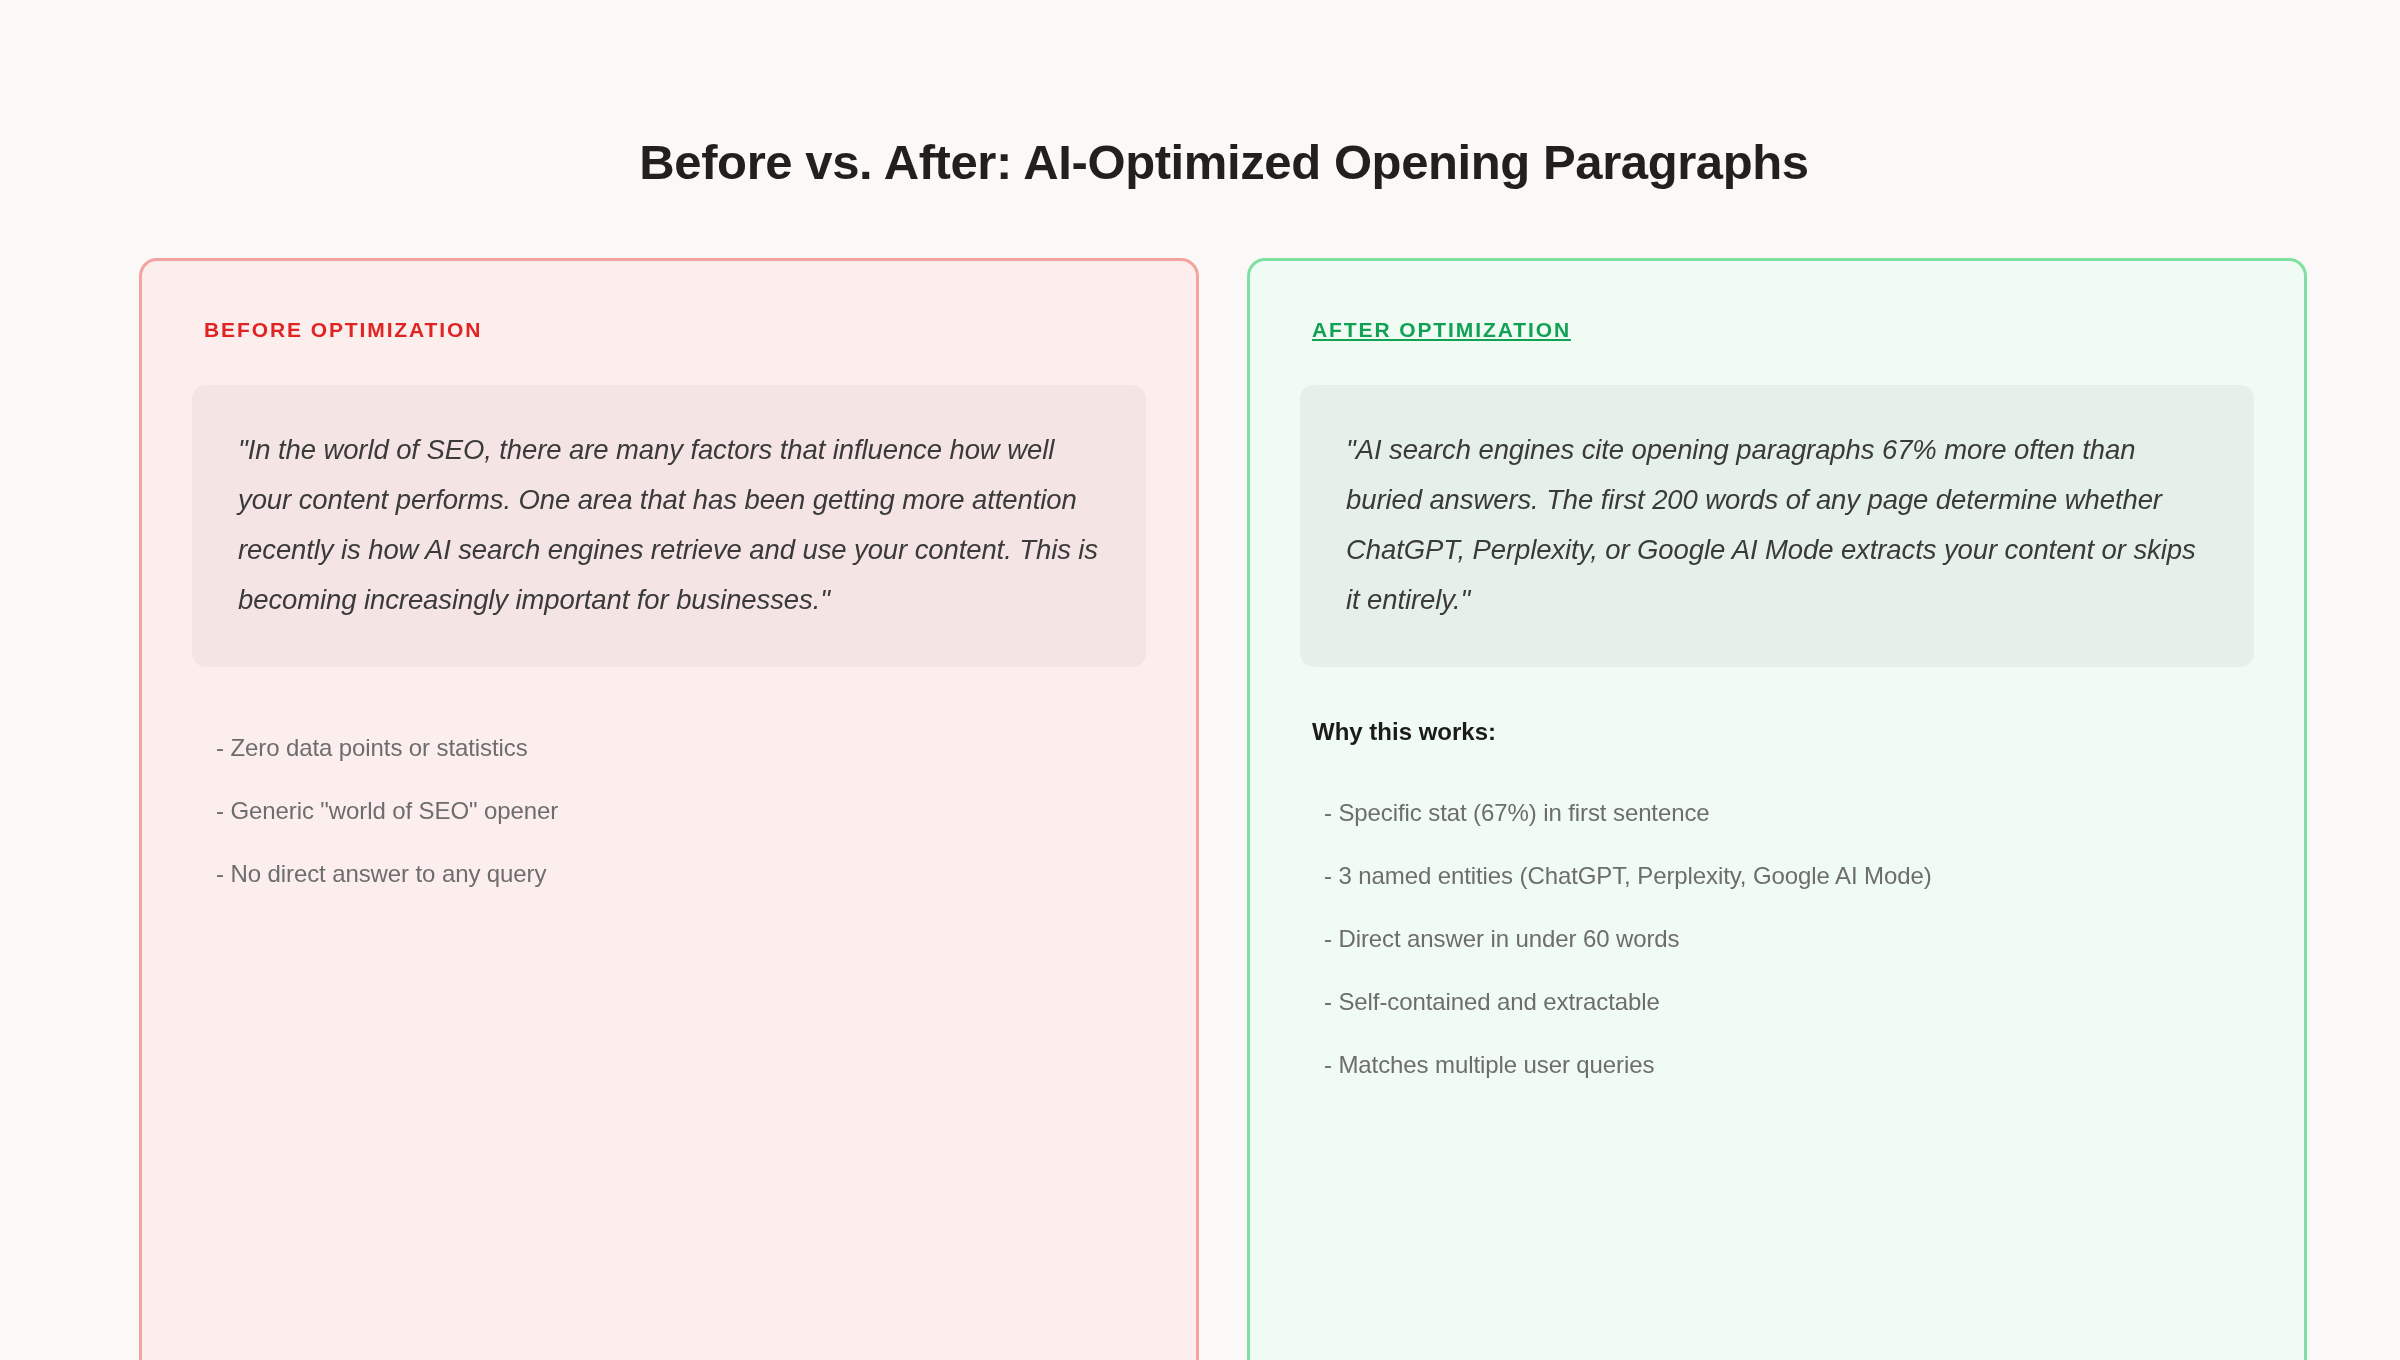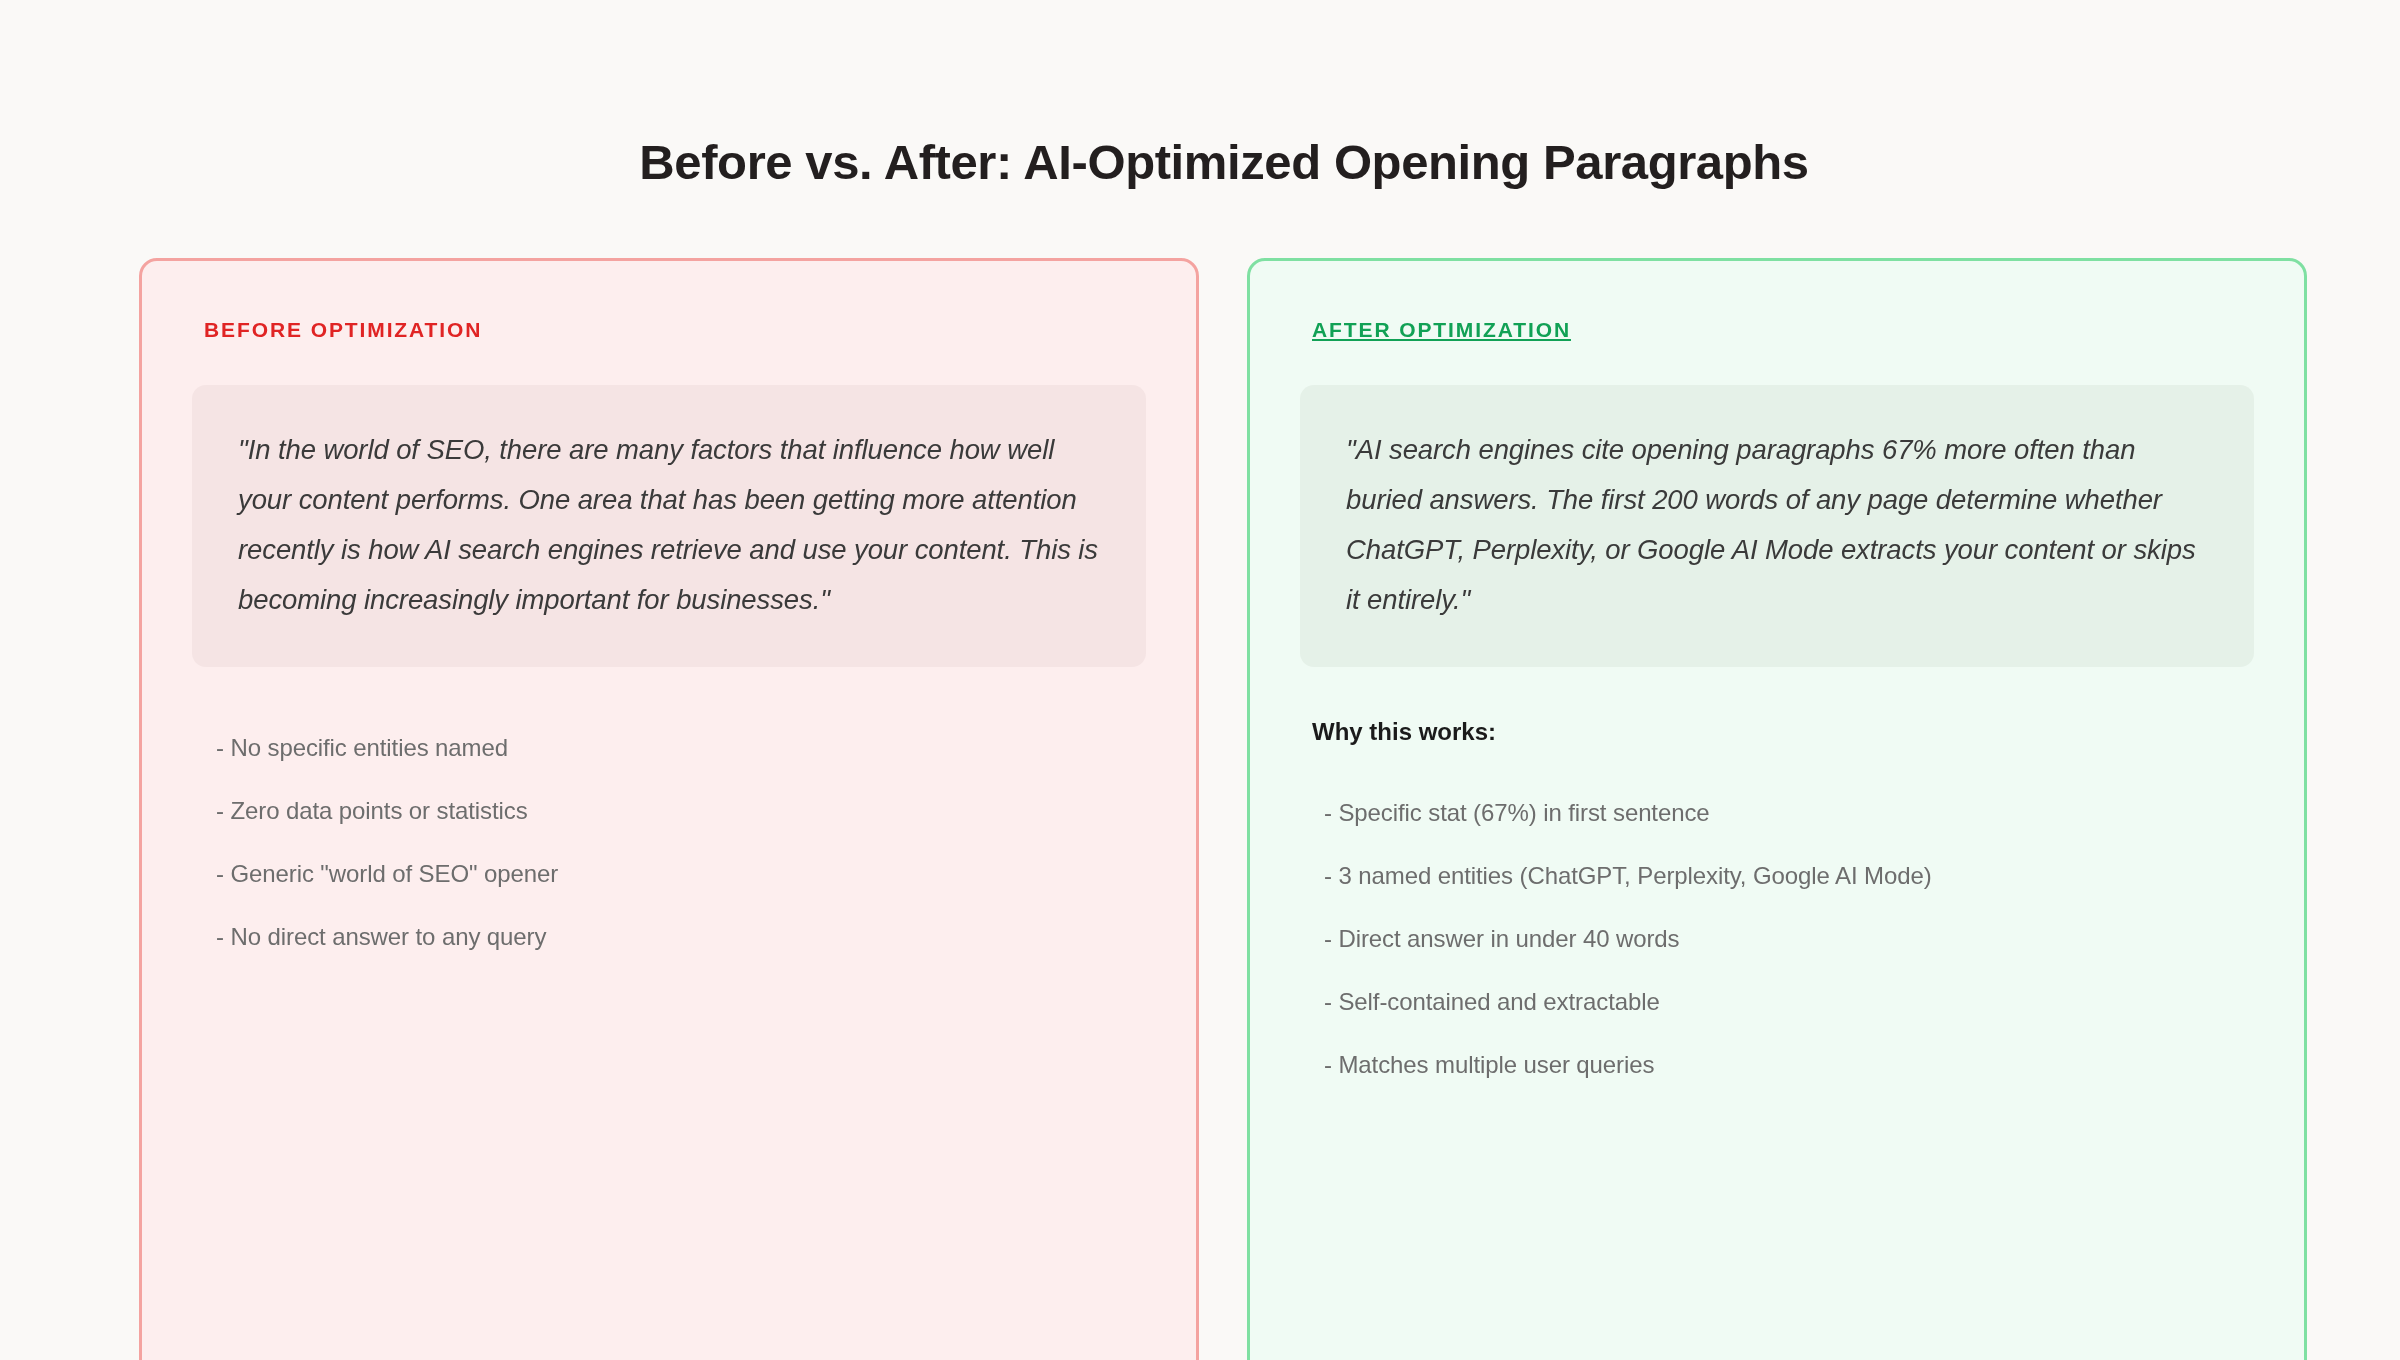--- a/index.html
+++ b/index.html
@@ -133,39 +133,38 @@
 
     <section class="card card--before">
       <div class="card-label">BEFORE OPTIMIZATION</div>
 
       <div class="quote-box">
         <p class="quote-text">"In the world of SEO, there are many factors that influence how well your content performs. One area that has been getting more attention recently is how AI search engines retrieve and use your content. This is becoming increasingly important for businesses."</p>
       </div>
 
 
       <ul class="notes-list">
-        <li class="notes-item">- No specific entities named</li>
         <li class="notes-item">- Zero data points or statistics</li>
         <li class="notes-item">- Generic "world of SEO" opener</li>
         <li class="notes-item">- No direct answer to any query</li>
       </ul>
     </section>
 
     <section class="card card--after">
       <div class="card-label">AFTER OPTIMIZATION</div>
 
       <div class="quote-box">
         <p class="quote-text">"AI search engines cite opening paragraphs 67% more often than buried answers. The first 200 words of any page determine whether ChatGPT, Perplexity, or Google AI Mode extracts your content or skips it entirely."</p>
       </div>
 
       <div class="notes-heading">Why this works:</div>
 
       <ul class="notes-list">
         <li class="notes-item">- Specific stat (67%) in first sentence</li>
         <li class="notes-item">- 3 named entities (ChatGPT, Perplexity, Google AI Mode)</li>
-        <li class="notes-item">- Direct answer in under 40 words</li>
+        <li class="notes-item">- Direct answer in under 60 words</li>
         <li class="notes-item">- Self-contained and extractable</li>
         <li class="notes-item">- Matches multiple user queries</li>
       </ul>
     </section>
 
   </div>
 </div>
 
 </body></html>

